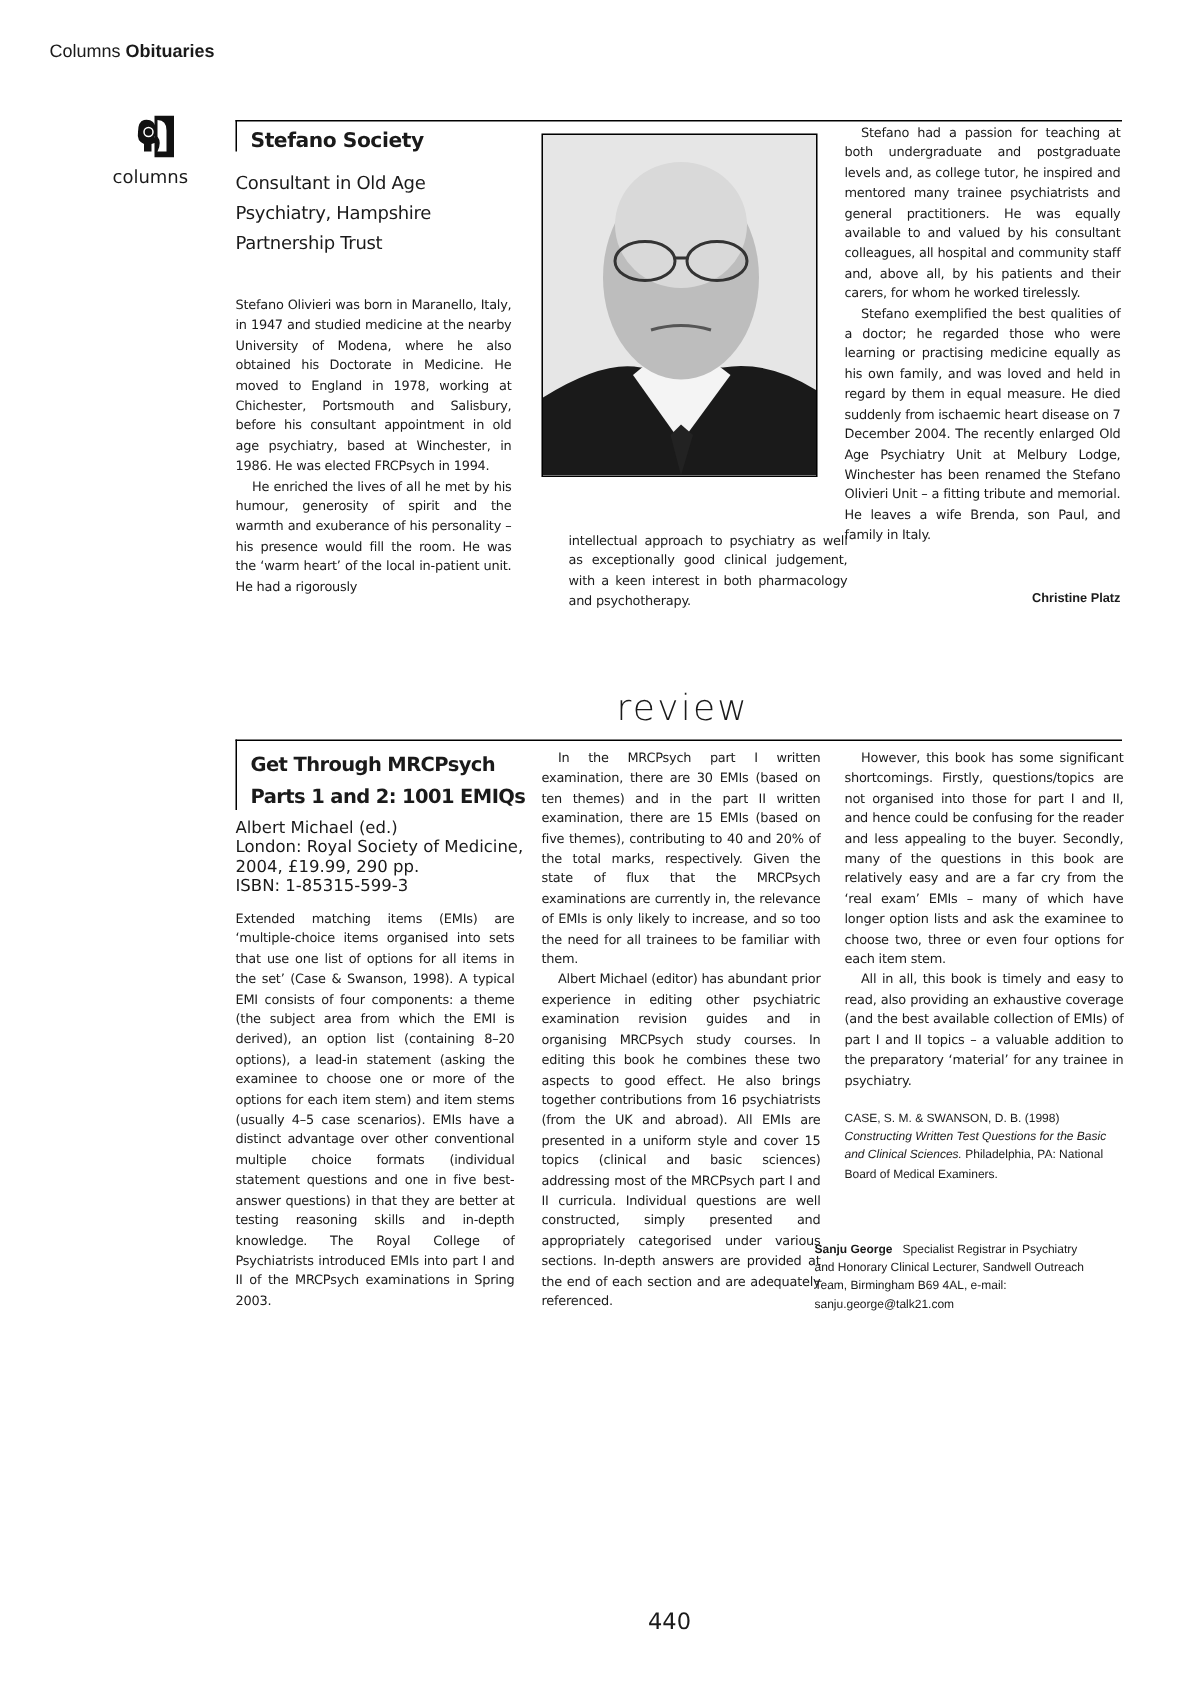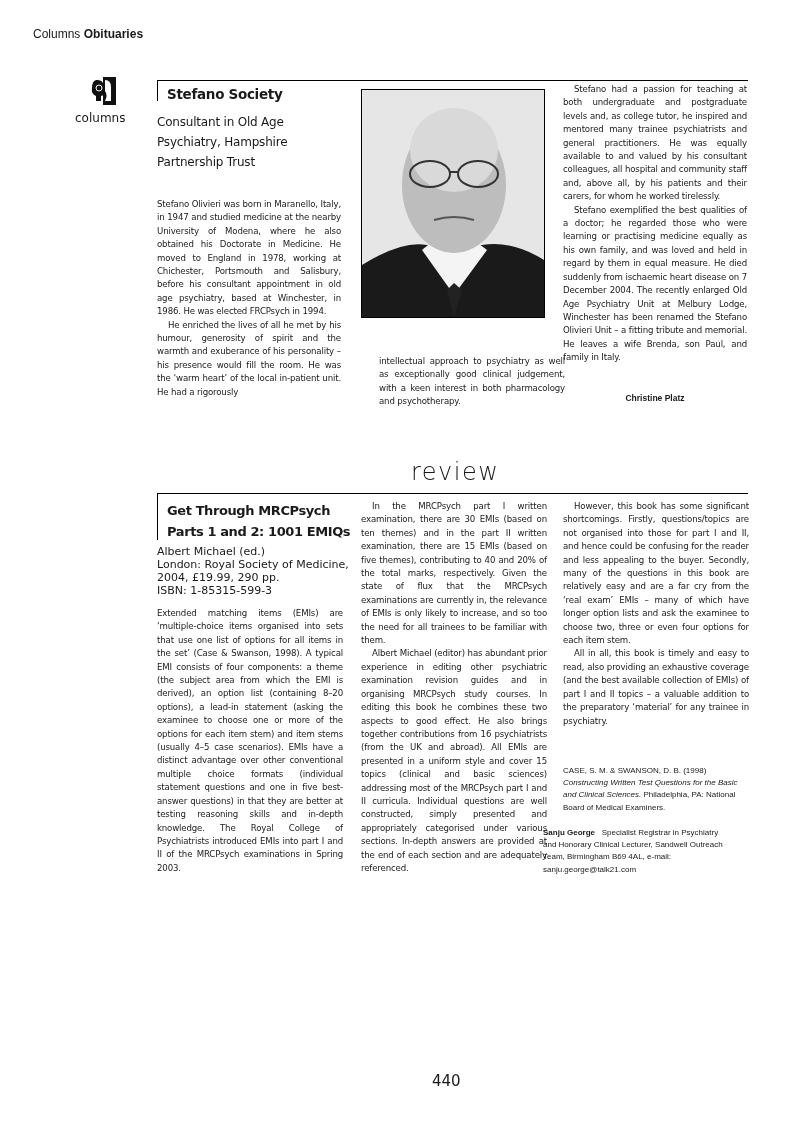--- a/index.html
+++ b/index.html
@@ -11,21 +11,21 @@
   .logo { left:90px; top:77px; width:26px; height:28px; }
   .logo-label { left:75px; top:111px; font-size:12px; font-family:"DejaVu Sans", sans-serif; }
   .head-box { border-left:1.2px solid #000; border-top:1.2px solid #000; }
   .obit-box { left:157px; top:80px; width:590px; height:20px; }
   .obit-name { left:167px; top:86px; font-size:13.5px; font-weight:bold; font-family:"DejaVu Sans", sans-serif; letter-spacing:-0.3px; }
   .obit-role { left:157px; top:112px; width:190px; font-size:12px; line-height:20px; font-family:"DejaVu Sans", sans-serif; letter-spacing:-0.2px; }
   .col { font-size:8.6px; line-height:13.4px; text-align:justify; font-family:"DejaVu Sans", sans-serif; letter-spacing:-0.15px; }
   .col p { margin:0; }
   .col p.ind { text-indent:11px; }
   .photo { left:361px; top:89px; width:182px; height:227px; border:1px solid #000; background:#e8e8e8; overflow:hidden; }
-  .sig { font-size:8.5px; font-weight:bold; text-align:center; font-family:"Liberation Sans", sans-serif; }
+  .sig { font-size:8.5px; font-weight:bold; text-align:right; font-family:"Liberation Sans", sans-serif; }
   .review-title { left:411px; top:458px; font-size:24px; font-family:"DejaVu Sans", sans-serif; letter-spacing:1.5px; font-weight:300; }
   .review-box { left:157px; top:493px; width:590px; height:46px; }
   .book-title { left:167px; top:500px; width:190px; font-size:13px; line-height:21px; font-weight:bold; font-family:"DejaVu Sans", sans-serif; letter-spacing:-0.4px; }
   .book-meta { left:157px; top:545px; width:195px; font-size:11px; line-height:13px; font-family:"DejaVu Sans", sans-serif; }
   .refs { font-size:8px; line-height:12.2px; font-family:"Liberation Sans", sans-serif; }
   .refs i { font-style:italic; }
   .page-num { left:432px; top:1072px; font-size:15px; font-family:"DejaVu Sans", sans-serif; }
 </style>
 </head>
 <body>
@@ -95,21 +95,21 @@
 <div class="abs col" style="left:361px; top:500px; width:186px;">
   <p class="ind">In the MRCPsych part I written examination, there are 30 EMIs (based on ten themes) and in the part II written examination, there are 15 EMIs (based on five themes), contributing to 40 and 20% of the total marks, respectively. Given the state of flux that the MRCPsych examinations are currently in, the relevance of EMIs is only likely to increase, and so too the need for all trainees to be familiar with them.</p>
   <p class="ind">Albert Michael (editor) has abundant prior experience in editing other psychiatric examination revision guides and in organising MRCPsych study courses. In editing this book he combines these two aspects to good effect. He also brings together contributions from 16 psychiatrists (from the UK and abroad). All EMIs are presented in a uniform style and cover 15 topics (clinical and basic sciences) addressing most of the MRCPsych part I and II curricula. Individual questions are well constructed, simply presented and appropriately categorised under various sections. In-depth answers are provided at the end of each section and are adequately referenced.</p>
 </div>
 
 <div class="abs col" style="left:563px; top:500px; width:186px;">
   <p class="ind">However, this book has some significant shortcomings. Firstly, questions/topics are not organised into those for part I and II, and hence could be confusing for the reader and less appealing to the buyer. Secondly, many of the questions in this book are relatively easy and are a far cry from the ‘real exam’ EMIs – many of which have longer option lists and ask the examinee to choose two, three or even four options for each item stem.</p>
   <p class="ind">All in all, this book is timely and easy to read, also providing an exhaustive coverage (and the best available collection of EMIs) of part I and II topics – a valuable addition to the preparatory ‘material’ for any trainee in psychiatry.</p>
 </div>
 
-<div class="abs refs" style="left:563px; top:765px; width:186px;">
+<div class="abs refs" style="left:563px; top:740px; width:186px;">
   <span>CASE, S. M. &amp; SWANSON, D. B. (1998)</span>
   <i>Constructing Written Test Questions for the Basic and Clinical Sciences.</i>
   <span>Philadelphia, PA: National Board of Medical Examiners.</span>
 </div>
 
 <div class="abs refs" style="left:543px; top:827px; width:186px;">
   <b>Sanju George</b>&nbsp;&nbsp;
   <span>Specialist Registrar in Psychiatry and Honorary Clinical Lecturer, Sandwell Outreach Team, Birmingham B69 4AL, e-mail: sanju.george@talk21.com</span>
 </div>
 

